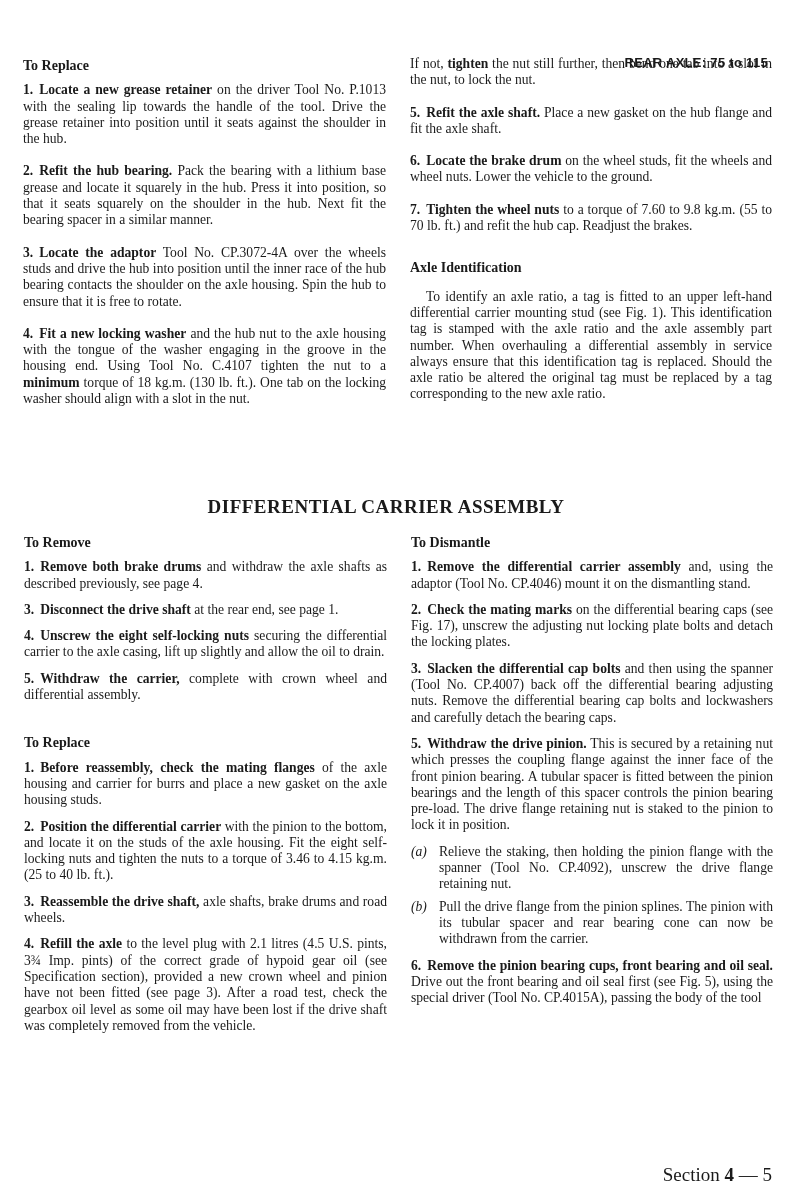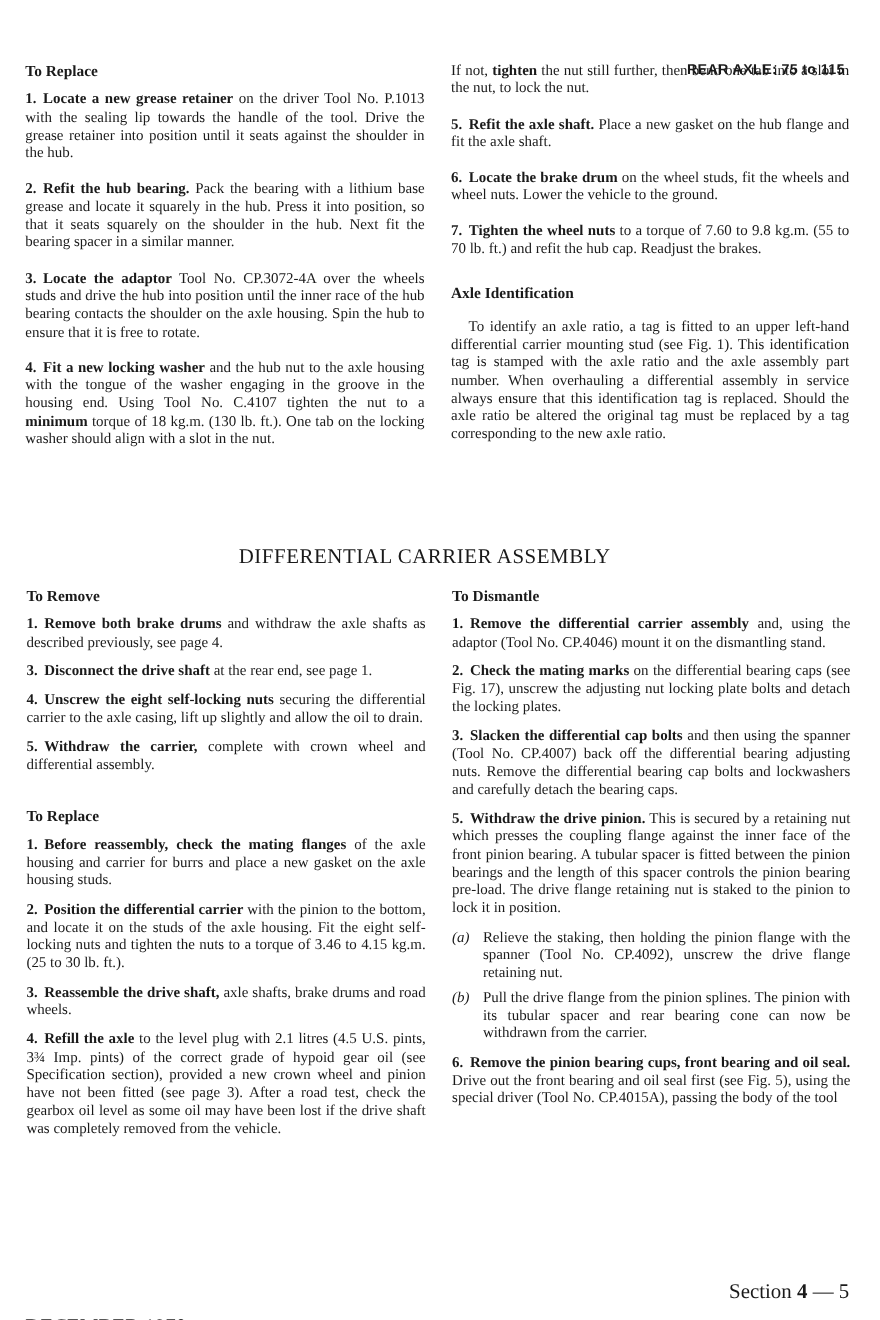--- a/index.html
+++ b/index.html
@@ -14,21 +14,21 @@
   .col-right-top { left:410px; top:56px; width:362px; }
   .col-left-bot { left:24px; top:535px; width:363px; }
   .col-right-bot { left:411px; top:535px; width:362px; }
   .sub { font-weight:bold; font-size:14px; margin:0 0 8px 0; }
   .step { margin:0 0 16px 0; }
   .step.tight { margin-bottom:10px; }
   .step b { font-weight:bold; }
   .num { font-weight:bold; margin-right:6px; }
   .para-indent { text-indent:16px;margin-top:12px; }
   .sec-title { position:absolute; left:0; width:772px; top:496px; text-align:center;
-               font-family:"Liberation Serif", serif; font-weight:normal; font-size:19px; letter-spacing:0.5px; }
+               font-family:"Liberation Serif", serif; font-weight:bold; font-size:19px; letter-spacing:0.5px; }
   .sublist { margin:0 0 10px 0; }
   .subitem { display:flex; margin-bottom:6px; }
   .subitem .lbl { flex:0 0 28px; font-style:normal; }
   .subitem .lbl i { font-style:italic; }
   .subitem .txt { flex:1; text-align:justify; }
   .footer-left { position:absolute; left:23px; top:1196px; font-family:"Liberation Serif", serif; font-size:19px; }
   .footer-right { position:absolute; right:28px; top:1164px; font-family:"Liberation Serif", serif; font-size:19px; }
   .footer-right b { font-weight:bold; }
   .gap-lg { height:10px; }
 </style>
@@ -61,21 +61,21 @@
 
   <div class="col col-left-bot">
     <div class="sub">To Remove</div>
     <div class="step tight"><span class="num">1.</span><b>Remove both brake drums</b><span> and withdraw the axle shafts as described previously, see page 4.</span></div>
     <div class="step tight"><span class="num">3.</span><b>Disconnect the drive shaft</b><span> at the rear end, see page 1.</span></div>
     <div class="step tight"><span class="num">4.</span><b>Unscrew the eight self-locking nuts</b><span> securing the differential carrier to the axle casing, lift up slightly and allow the oil to drain.</span></div>
     <div class="step" style="margin-bottom:32px"><span class="num">5.</span><b>Withdraw the carrier,</b><span> complete with crown wheel and differential assembly.</span></div>
 
     <div class="sub">To Replace</div>
     <div class="step tight"><span class="num">1.</span><b>Before reassembly, check the mating flanges</b><span> of the axle housing and carrier for burrs and place a new gasket on the axle housing studs.</span></div>
-    <div class="step tight"><span class="num">2.</span><b>Position the differential carrier</b><span> with the pinion to the bottom, and locate it on the studs of the axle housing. Fit the eight self-locking nuts and tighten the nuts to a torque of 3.46 to 4.15 kg.m. (25 to 30 lb. ft.).</span></div>
+    <div class="step tight"><span class="num">2.</span><b>Position the differential carrier</b><span> with the pinion to the bottom, and locate it on the studs of the axle housing. Fit the eight self-locking nuts and tighten the nuts to a torque of 3.46 to 4.15 kg.m. (25 to 40 lb. ft.).</span></div>
     <div class="step tight"><span class="num">3.</span><b>Reassemble the drive shaft,</b><span> axle shafts, brake drums and road wheels.</span></div>
     <div class="step tight"><span class="num">4.</span><b>Refill the axle</b><span> to the level plug with 2.1 litres (4.5 U.S. pints, 3¾ Imp. pints) of the correct grade of hypoid gear oil (see Specification section), provided a new crown wheel and pinion have not been fitted (see page 3). After a road test, check the gearbox oil level as some oil may have been lost if the drive shaft was completely removed from the vehicle.</span></div>
   </div>
 
   <div class="col col-right-bot">
     <div class="sub">To Dismantle</div>
     <div class="step tight"><span class="num">1.</span><b>Remove the differential carrier assembly</b><span> and, using the adaptor (Tool No. CP.4046) mount it on the dismantling stand.</span></div>
     <div class="step tight"><span class="num">2.</span><b>Check the mating marks</b><span> on the differential bearing caps (see Fig. 17), unscrew the adjusting nut locking plate bolts and detach the locking plates.</span></div>
     <div class="step tight"><span class="num">3.</span><b>Slacken the differential cap bolts</b><span> and then using the spanner (Tool No. CP.4007) back off the differential bearing adjusting nuts. Remove the differential bearing cap bolts and lockwashers and carefully detach the bearing caps.</span></div>
     <div class="step tight"><span class="num">5.</span><b>Withdraw the drive pinion.</b><span> This is secured by a retaining nut which presses the coupling flange against the inner face of the front pinion bearing. A tubular spacer is fitted between the pinion bearings and the length of this spacer controls the pinion bearing pre-load. The drive flange retaining nut is staked to the pinion to lock it in position.</span></div>

